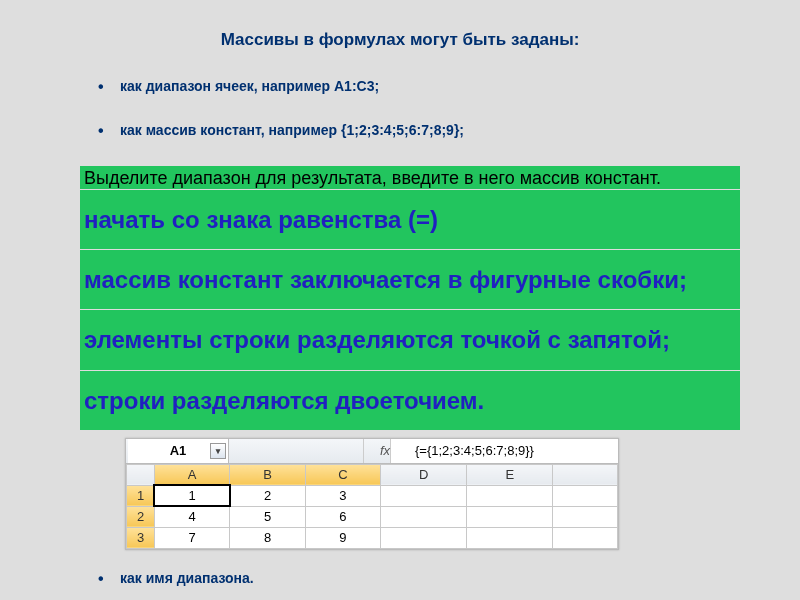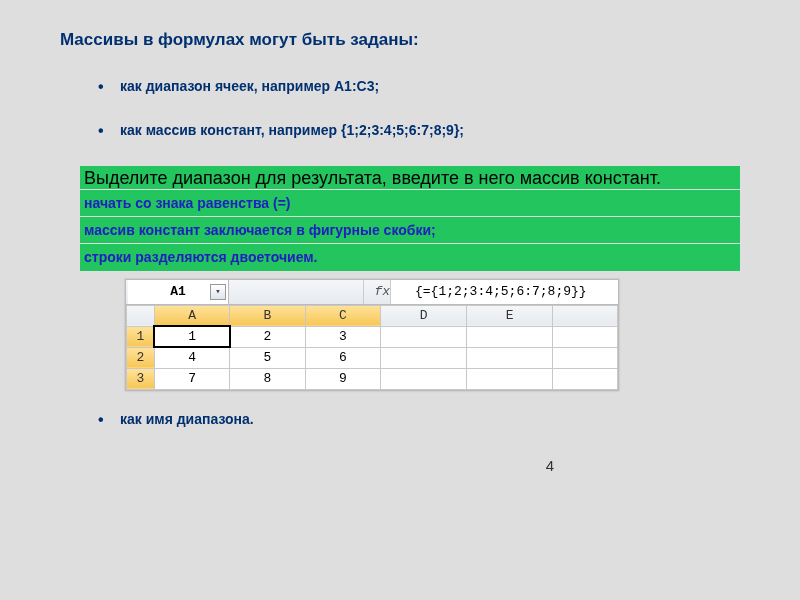--- a/index.html
+++ b/index.html
@@ -9,21 +9,21 @@
     font-family: Arial, sans-serif;
     width: 800px;
     height: 600px;
     overflow: hidden;
   }
   .slide {
     padding: 30px 60px 10px 60px;
     box-sizing: border-box;
   }
   .title {
-    text-align: left;
+    text-align: center;
     color: #003070;
     font-weight: bold;
     font-size: 17px;
     margin-bottom: 28px;
   }
   ul.bullets {
     list-style: none;
     padding-left: 60px;
     margin: 0;
   }
@@ -57,32 +57,32 @@
   .instr-line2 {
     font-size: 18px;
     color: #000;
     padding: 0 4px 2px 4px;
   }
   .instr-line2 .hot {
     color: #a02060;
     font-weight: bold;
   }
   .instr-blue {
-    font-size: 14px;
+    font-size: 24px;
     font-weight: bold;
     color: #2020c0;
-    padding: 4px 4px;
+    padding: 14px 4px;
     line-height: 1.3;
     border-top: 1px solid #ddd;
   }
   
   .sheet-wrap {
     margin: 8px 16px 20px 65px;
     width: 492px;
-    font-family: Liberation Mono, monospace;
+    font-family: Liberation Sans, sans-serif;
     font-size: 13px;
     background:#fff;
     border:1px solid #bbb;
     box-shadow: 0 0 2px rgba(0,0,0,.2);
   }
   .namebar {
     display: flex;
     align-items:center;
     height:24px;
     background: linear-gradient(#f4f6f9,#e6eaef);
@@ -171,20 +171,21 @@
 
   <ul class="bullets">
     <li>как диапазон ячеек, например А1:С3;</li>
     <li>как массив констант, например {1;2;3:4;5;6:7;8;9};</li>
   </ul>
 
   <div class="instr-box">
     <div class="instr-line1">Выделите диапазон для результата,  введите в него массив констант.</div>
     <div class="instr-blue">начать со знака равенства (=)</div>
     <div class="instr-blue">массив констант заключается в фигурные скобки;</div>
+    <div class="instr-blue">элементы строки разделяются точкой с запятой;</div>
     <div class="instr-blue">строки разделяются двоеточием.</div>
   </div>
 
   <div class="sheet-wrap">
     <div class="namebar">
       <div class="namebox">
         <span>A1</span>
         <span class="name-dd">▾</span>
       </div>
       <div class="fx">fx</div>

